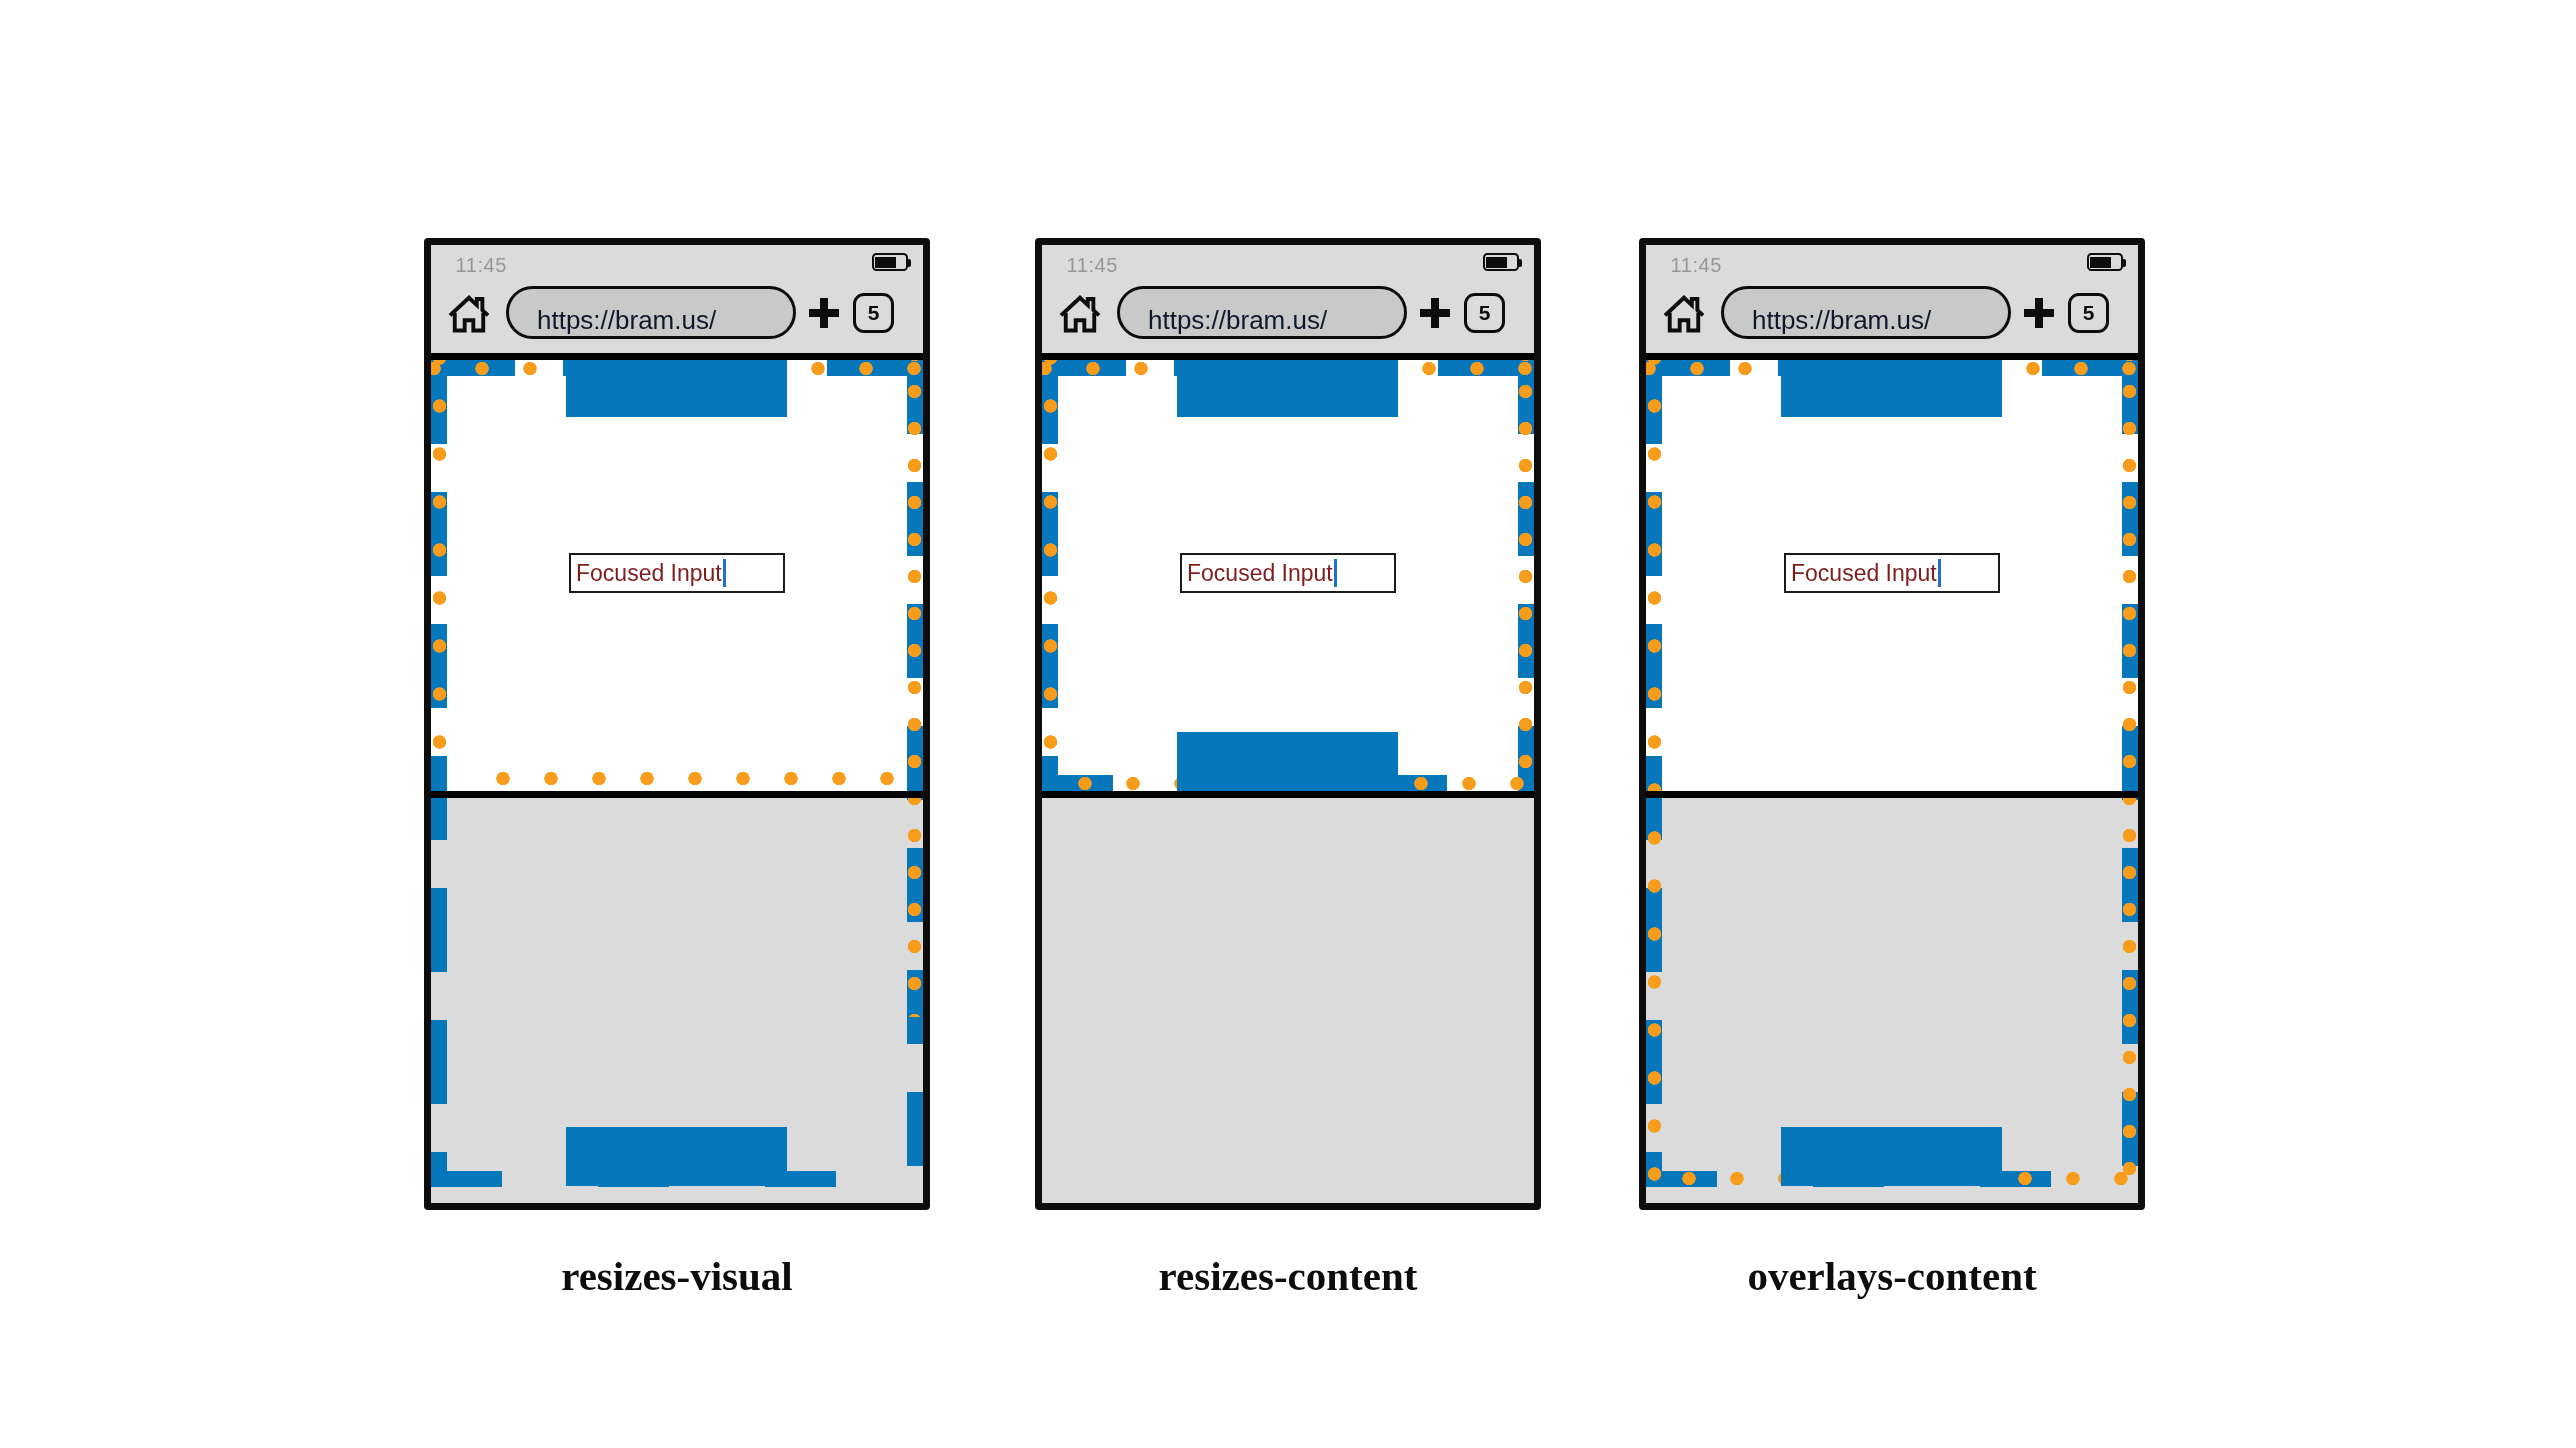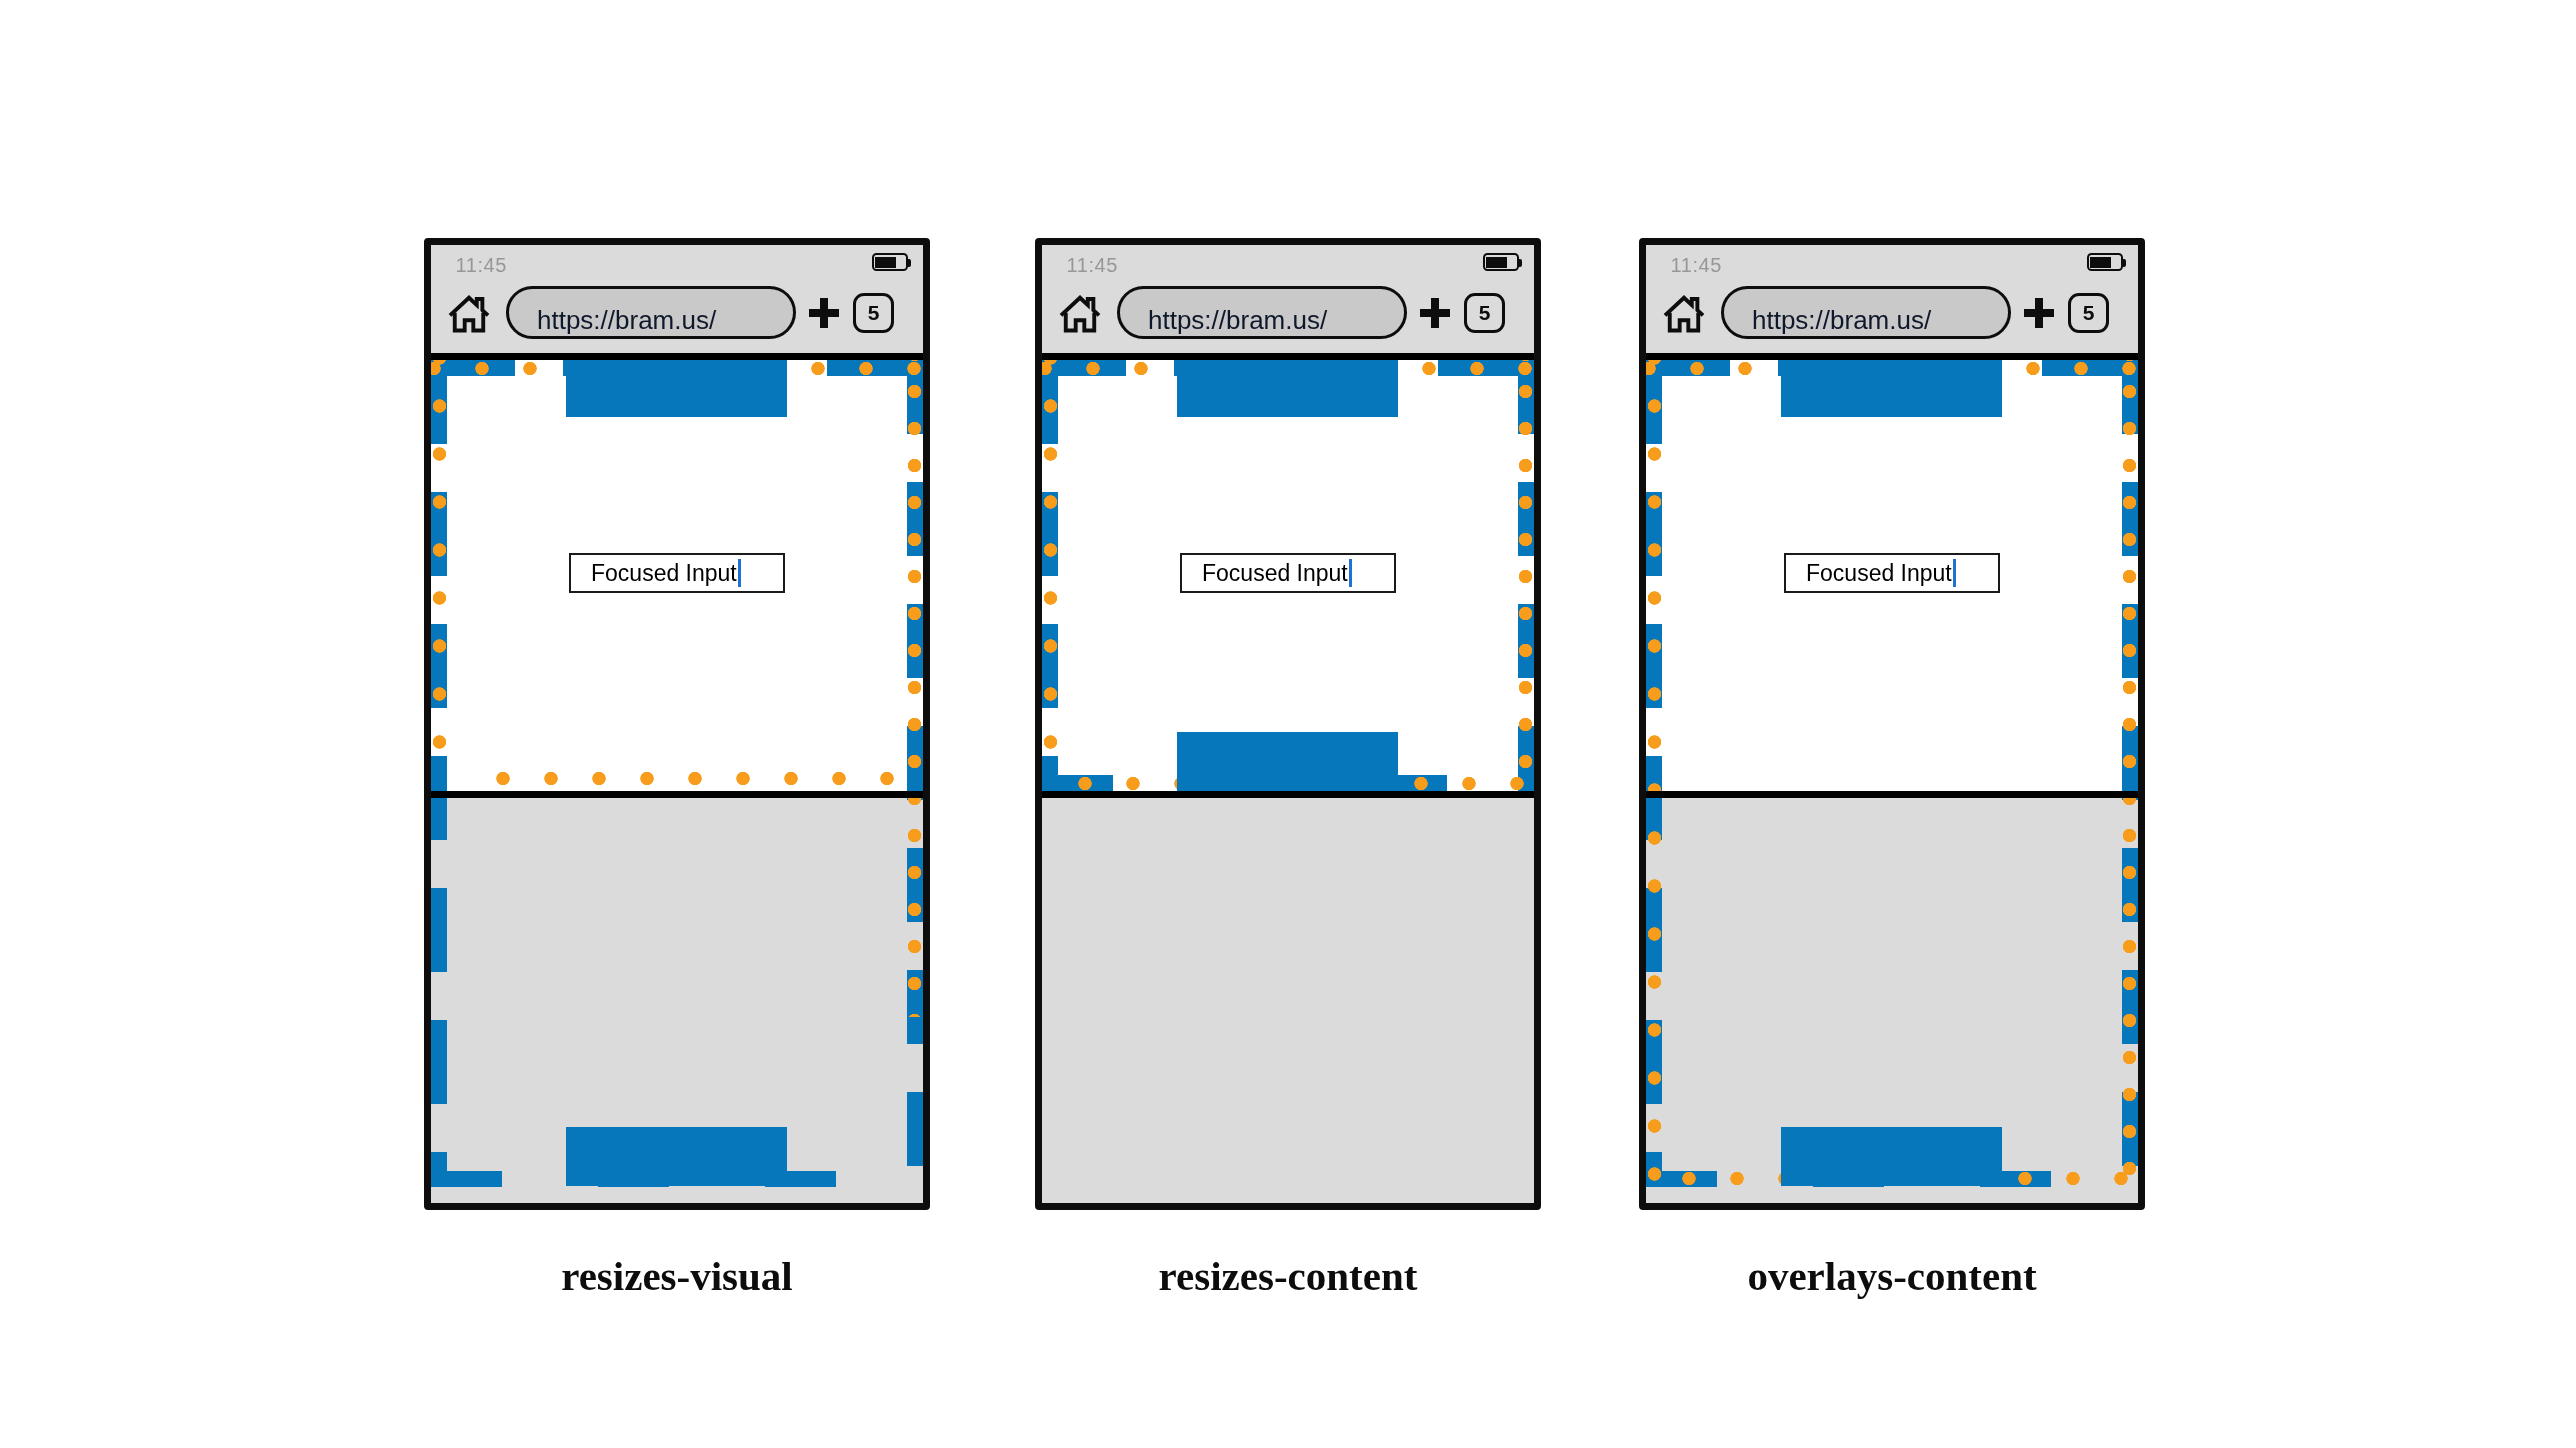--- a/index.html
+++ b/index.html
@@ -58,21 +58,21 @@
   .dots.l{left:1.3px;top:0;width:15px;height:var(--sideDotsLH);background-size:15px 48px;background-repeat:repeat-y;background-position:0 22px;}
   .dots.r{right:1.3px;top:0;width:15px;height:var(--sideDotsRH);background-size:15px 37px;background-repeat:repeat-y;background-position:0 13px;}
   .dots.b{top:var(--bottomDotsTop);height:15px;left:var(--bDotsL);right:var(--bDotsR);
     background-size:48px 15px;background-repeat:repeat-x;background-position:13px 0;}
 
   .hdr{position:absolute;left:135px;top:0;width:221px;height:57px;background:var(--blue);z-index:22;}
   .ftr{position:absolute;left:135px;top:var(--footerTop);width:221px;height:59px;background:var(--blue);z-index:22;}
 
   .inputbox{position:absolute;left:138px;top:193px;width:216px;height:40px;box-sizing:border-box;
     border:2.6px solid #1a1a1a;background:#fff;z-index:40;display:flex;align-items:center;
-    padding-left:20px;font-size:23px;color:#000000;}
+    padding-left:5px;font-size:23px;color:#7f1d1d;}
   .caret{display:inline-block;width:3.2px;height:28px;background:var(--caret);margin-left:1.3px;}
 
   
   .mode-resizes-visual{--sideDashH:827px;--sideDotsLH:412px;--sideDotsRH:657px;
     --bottomDashTop:811px;--bottomDotsTop:411px;--bDotsL:35px;--bDotsR:26px;--footerTop:767px;}
   .mode-resizes-visual .dots.b{background-image:radial-gradient(circle 7px at center,var(--orange) 0 6.4px,rgba(0,0,0,0) 7px);}
   .mode-resizes-content{--sideDashH:431px;--sideDotsLH:415px;--sideDotsRH:415px;
     --bottomDashTop:415px;--bottomDotsTop:416px;--bDotsL:6.4px;--bDotsR:6.4px;--footerTop:372px;}
   .mode-overlays-content{--sideDashH:827px;--sideDotsLH:827px;--sideDotsRH:827px;
     --bottomDashTop:811px;--bottomDotsTop:811px;--bDotsL:6.4px;--bDotsR:6.4px;--footerTop:767px;}

